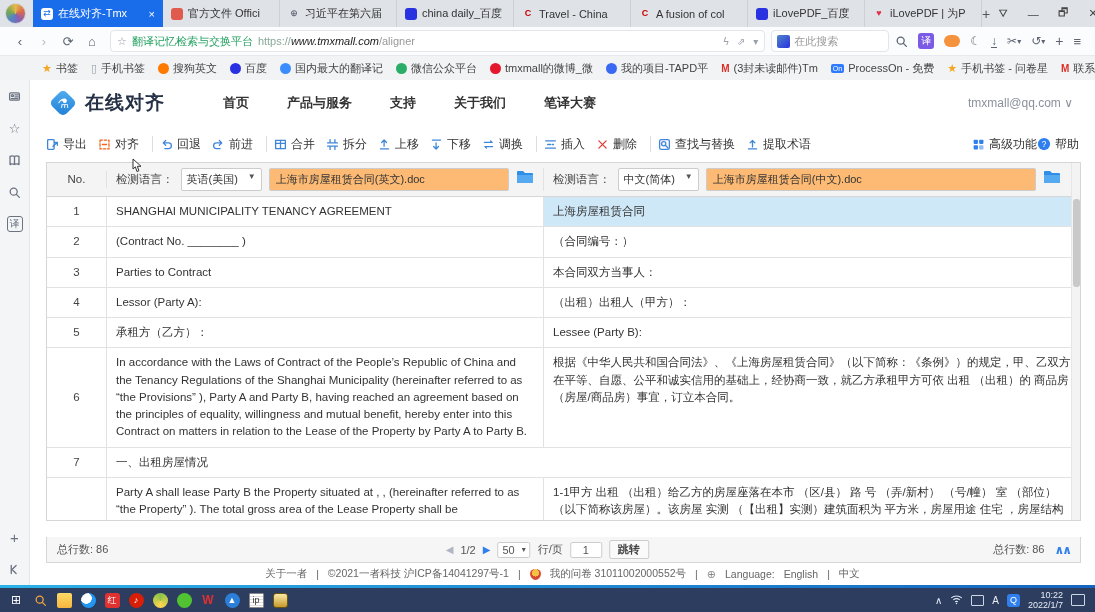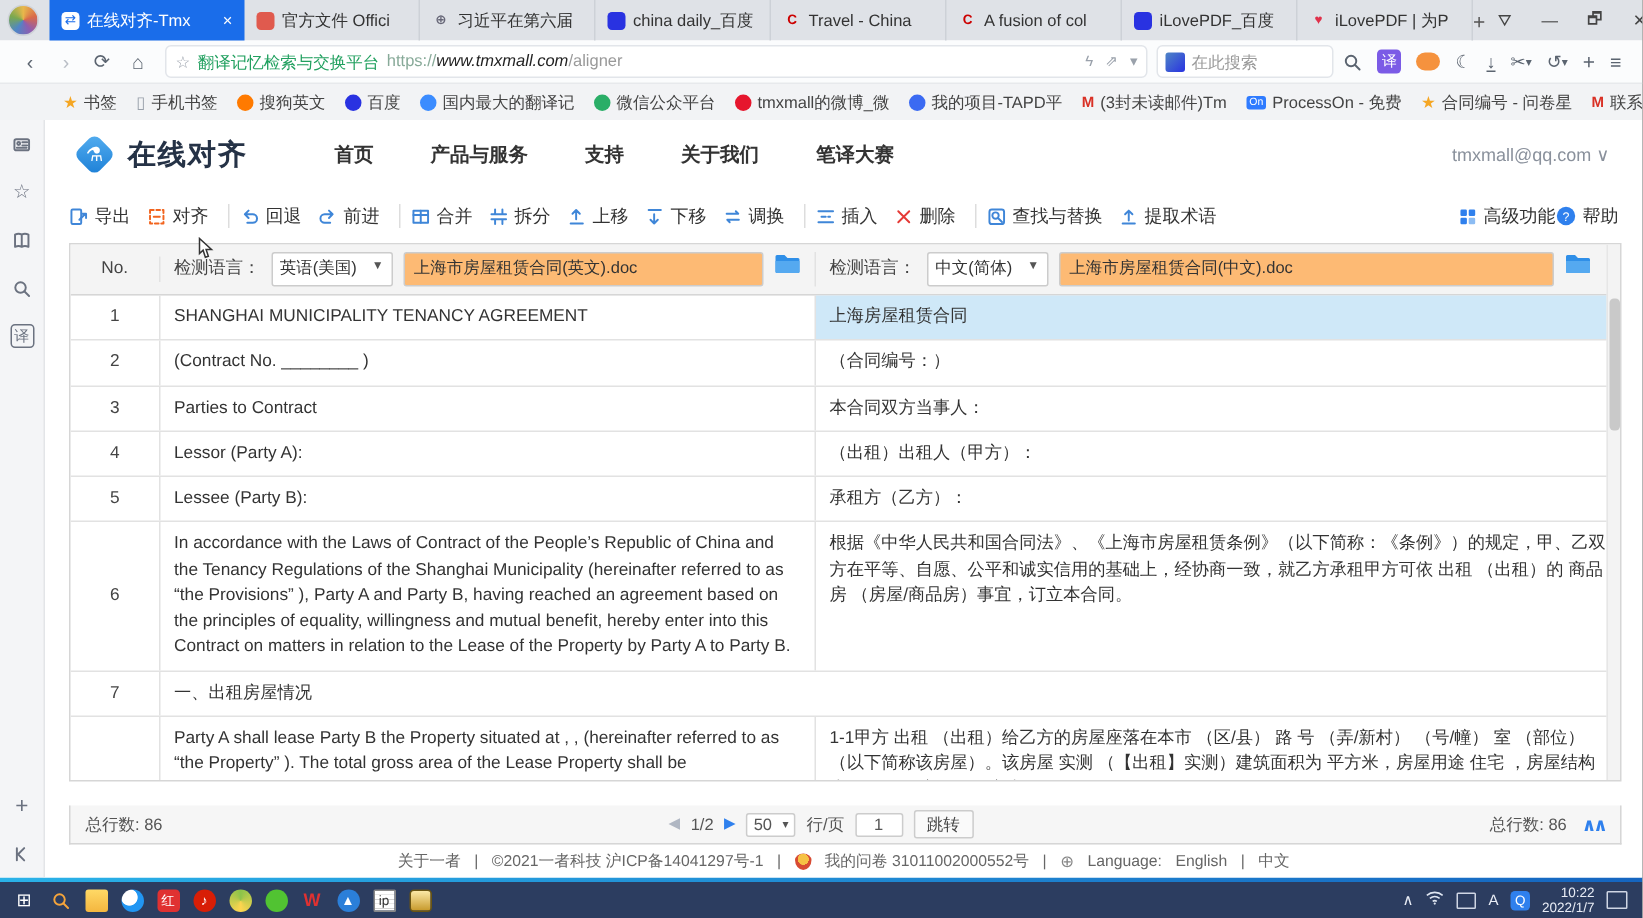--- a/index.html
+++ b/index.html
@@ -97,21 +97,21 @@
   .vthumb { position:absolute; top:36px; left:1px; width:7px; height:88px; background:#c9c9c9; border-radius:3px; }
 
   
   .pagebar { height:26px; margin:0 14px 0 16px; background:#f6f6f6; border:1px solid #d6d6d6; border-top:none;
              display:flex; align-items:center; font-size:11px; color:#555; padding:0 10px; position:relative; }
   .pg-center { position:absolute; left:50%; transform:translateX(-58%); display:flex; align-items:center; gap:7px; }
   .pg-arrow-l { color:#b0b7c3; font-size:10px; }
   .pg-arrow-r { color:#2f80ed; font-size:10px; }
   .pg-select { background:#fff; border:1px solid #ccc; border-radius:2px; padding:1px 4px; display:flex; gap:7px; align-items:center;}
   .pg-input { background:#fff; border:1px solid #ccc; border-radius:2px; width:32px; text-align:center; padding:1px 0; }
-  .pg-btn { background:#fafafa; border:1px solid #ccc; border-radius:2px; padding:1px 8px; color:#444; }
+  .pg-btn { background:#fafafa; border:1px solid #ccc; border-radius:2px; padding:1px 8px; color:#444;font-weight:bold; }
   .pg-right { margin-left:auto; display:flex; align-items:center; gap:10px; }
   .pg-chev { color:#2f80ed; font-size:12px; letter-spacing:-2px; font-weight:bold; }
 
   
   .app-footer { height:22px; display:flex; justify-content:center; align-items:center; gap:9px;
                 font-size:10.5px; color:#666; }
   .shield { width:11px; height:11px; border-radius:50% 50% 50% 50%/40% 40% 60% 60%;
             background:radial-gradient(circle at 50% 35%,#f6c244 40%,#d84b33 42%); display:inline-block; }
   .globe-ico { color:#888; font-size:11px; }
 
@@ -258,21 +258,21 @@
         <span class="bm">
           <span style="color: rgb(217, 48, 37); font-weight: bold; font-size: 10px;">M</span>
           <span>(3封未读邮件)Tm</span>
         </span>
         <span class="bm">
           <span style="background: rgb(47, 123, 255); color: rgb(255, 255, 255); font-size: 7px; border-radius: 2px; padding: 1px 2px;">On</span>
           <span>ProcessOn - 免费</span>
         </span>
         <span class="bm">
           <span style="color: rgb(245, 166, 35); font-size: 11px;">★</span>
-          <span>合同编号 - 问卷星</span>
+          <span>手机书签 - 问卷星</span>
         </span>
         <span class="bm">
           <span style="color: rgb(217, 48, 37); font-weight: bold; font-size: 10px;">M</span>
           <span>联系人 | 表</span>
         </span>
       </span>
 
   </div>
 
   <div class="main">
@@ -509,27 +509,27 @@
               <div class="cell">Parties to Contract</div>
               <div class="cell">本合同双方当事人：</div>
             </div>
             <div class="trow">
               <div class="cell no-cell">4</div>
               <div class="cell">Lessor (Party A):</div>
               <div class="cell">（出租）出租人（甲方）：</div>
             </div>
             <div class="trow">
               <div class="cell no-cell">5</div>
+              <div class="cell">承租方（乙方）：</div>
               <div class="cell">Lessee (Party B):</div>
-              <div class="cell">承租方（乙方）：</div>
             </div>
             <div class="trow">
               <div class="cell no-cell">6</div>
               <div class="cell">In accordance with the Laws of Contract of the People’s Republic of China and the Tenancy Regulations of the Shanghai Municipality (hereinafter referred to as “the Provisions” ), Party A and Party B, having reached an agreement based on the principles of equality, willingness and mutual benefit, hereby enter into this Contract on matters in relation to the Lease of the Property by Party A to Party B.</div>
-              <div class="cell">根据《中华人民共和国合同法》、《上海市房屋租赁条例》（以下简称：《条例》）的规定，甲、乙双方在平等、自愿、公平和诚实信用的基础上，经协商一致，就乙方承租甲方可依 出租 （出租）的 商品房 （房屋/商品房）事宜，订立本合同。</div>
+              <div class="cell">根据《中华人民共和国合同法》、《上海房屋租赁合同》（以下简称：《条例》）的规定，甲、乙双方在平等、自愿、公平和诚实信用的基础上，经协商一致，就乙方承租甲方可依 出租 （出租）的 商品房 （房屋/商品房）事宜，订立本合同。</div>
             </div>
             <div class="trow">
               <div class="cell no-cell">7</div>
               <div class="cell">一、出租房屋情况</div>
             </div>
             <div class="trow">
               <div class="cell no-cell">8</div>
               <div class="cell">Party A shall lease Party B the Property situated at , , (hereinafter referred to as “the Property” ). The total gross area of the Lease Property shall be ________square meters, the purpose of the Land shall be for Consolidated Purpose , the type of Property shall be Residential Building , the structure shall be . The floor plan of the Property see Appendix 1 of this Contract. Party A has already presented to Party B:</div>
               <div class="cell">1-1甲方 出租 （出租）给乙方的房屋座落在本市 （区/县） 路 号 （弄/新村） （号/幢） 室 （部位） （以下简称该房屋）。该房屋 实测 （【出租】实测）建筑面积为 平方米，房屋用途 住宅 ，房屋结构为 钢混。甲方已向乙方出示：</div>
             </div>

